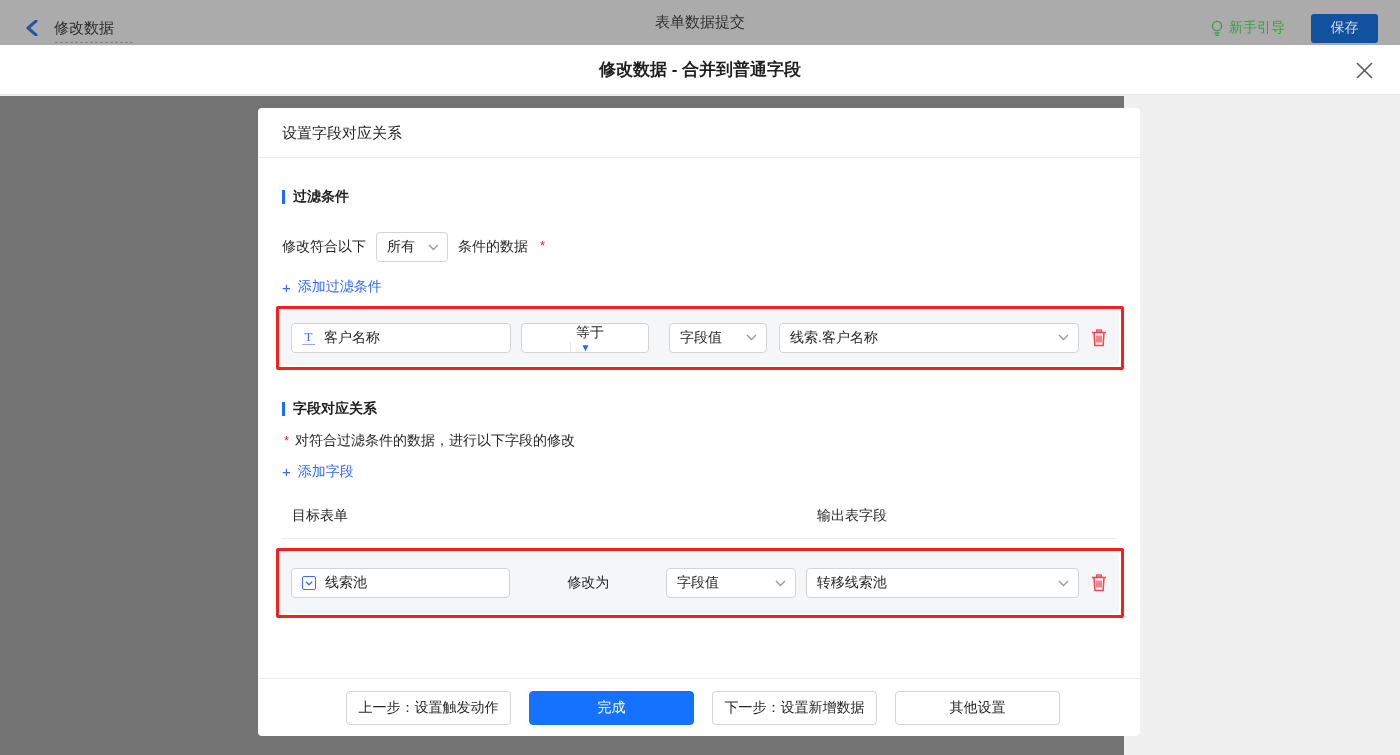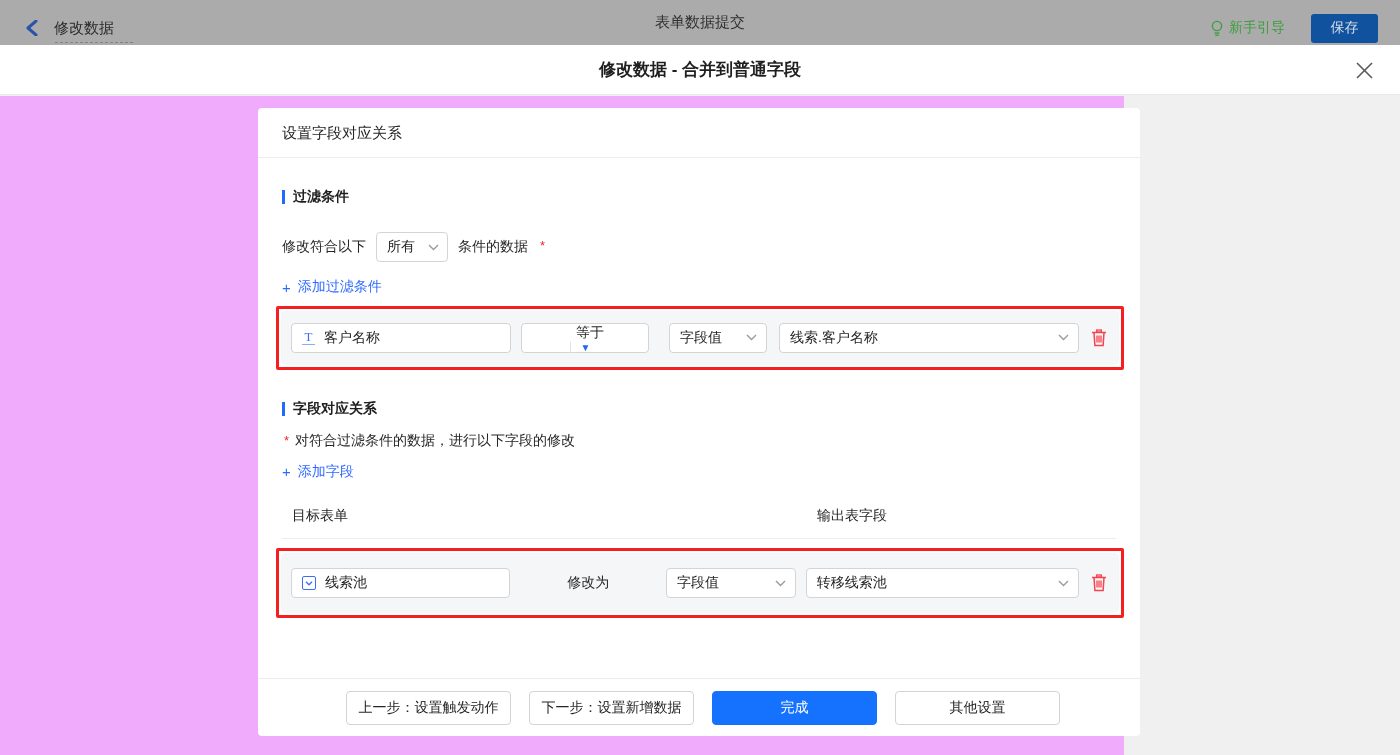--- a/index.html
+++ b/index.html
@@ -47,21 +47,21 @@
     font-size: 17px; font-weight: bold; color: #1f1f1f;
   }
   .close-btn {
     position: absolute; right: 26px; top: 15px; width: 20px; height: 20px;
     display: flex; align-items: center; justify-content: center; cursor: pointer;
   }
 
   
   .dialog-body {
     position: absolute; left: 0; top: 96px; width: 1124px; height: 659px;
-    background: #f0abfc;
+    background: #737373;
   }
   .card {
     position: absolute; left: 258px; top: 12px; width: 882px; height: 628px;
     background: #ffffff; border-radius: 4px;
     display: flex; flex-direction: column;
   }
   .card-header {
     height: 50px; line-height: 49px; padding: 0 24px;
     font-size: 15px; color: #262626;
     border-bottom: 1px solid #ececec;
@@ -311,19 +311,19 @@
                 <line x1="10" y1="6.5" x2="10" y2="13.5" stroke="#f5434f" stroke-width="1.3"></line>
               </svg>
           </span>
         </div>
       </div>
 
     </div>
 
     <div class="card-footer">
       <button class="foot-btn">上一步：设置触发动作</button>
+      <button class="foot-btn primary">完成</button>
       <button class="foot-btn">下一步：设置新增数据</button>
-      <button class="foot-btn primary">完成</button>
       <button class="foot-btn">其他设置</button>
     </div>
 
   </div>
 </div>
 
 </body></html>

